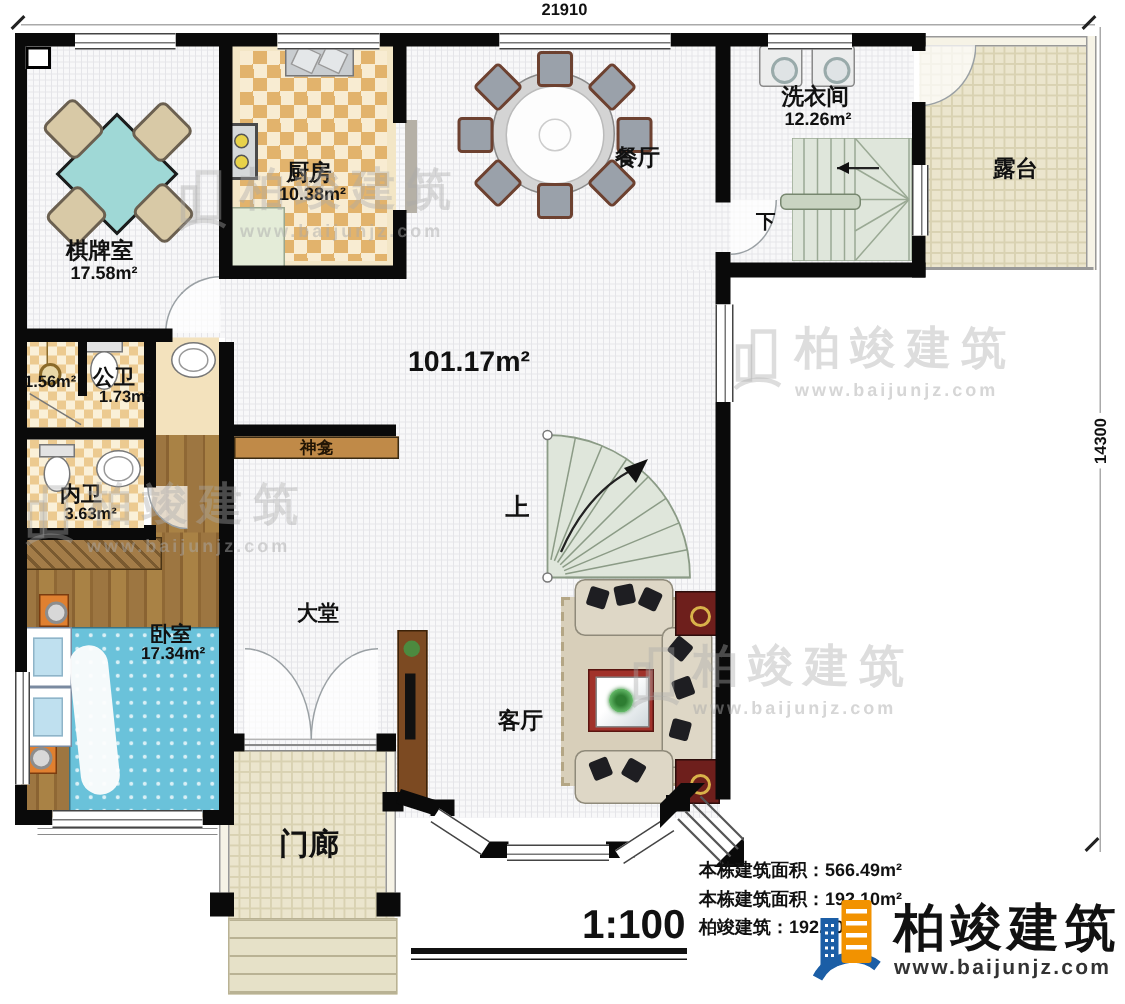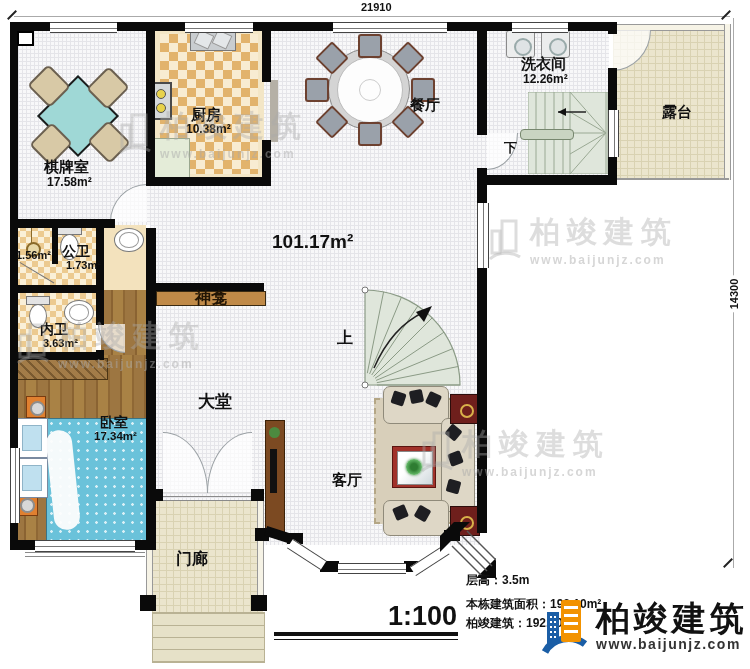--- a/index.html
+++ b/index.html
@@ -111,21 +111,21 @@
   <div class="w" style="left:52px;top:222px;width:6px;height:42px;"></div>
   <div class="w" style="left:96px;top:222px;width:8px;height:70px;"></div>
   <div class="w" style="left:10px;top:285px;width:94px;height:8px;"></div>
   <div class="w" style="left:96px;top:285px;width:8px;height:40px;"></div>
   <div class="w" style="left:96px;top:350px;width:8px;height:10px;"></div>
   <div class="w" style="left:10px;top:352px;width:94px;height:8px;"></div>
 
   <div class="w" style="left:146px;top:228px;width:10px;height:312px;"></div>
   <div class="w" style="left:156px;top:283px;width:108px;height:8px;"></div>
   <div class="a" style="left:156px;top:291px;width:108px;height:13px;background:#c08a48;border:1px solid #3a2a12;z-index:32;display:flex;align-items:center;justify-content:center;">
-    <span class="lbl" style="position:static;font-size:16px;color:#221505;">神龛</span>
+    <span class="lbl" style="position:static;font-size:11px;color:#221505;">神龛</span>
   </div>
 
   <div class="w" style="left:477px;top:28px;width:10px;height:107px;"></div>
   <div class="w" style="left:477px;top:168px;width:10px;height:35px;"></div>
   <div class="winv" style="left:477px;top:203px;width:10px;height:65px;"></div>
   <div class="w" style="left:477px;top:268px;width:10px;height:265px;"></div>
   <div class="w" style="left:480px;top:175px;width:137px;height:10px;"></div>
   <div class="w" style="left:608px;top:22px;width:9px;height:12px;"></div>
   <div class="w" style="left:608px;top:68px;width:9px;height:42px;"></div>
   <div class="winv" style="left:608px;top:110px;width:9px;height:47px;"></div>
@@ -286,23 +286,23 @@
   <div class="lbl" style="left:523px;top:72px;font-size:12px;">12.26m²</div>
   <div class="lbl" style="left:662px;top:103px;font-size:15px;">露台</div>
   <div class="lbl" style="left:272px;top:231px;font-size:19px;">101.17m²</div>
   <div class="lbl" style="left:62px;top:243px;font-size:14px;">公卫</div>
   <div class="lbl" style="left:66px;top:259px;font-size:11px;">1.73m²</div>
   <div class="lbl" style="left:16px;top:249px;font-size:11px;">1.56m²</div>
   <div class="lbl" style="left:40px;top:321px;font-size:14px;">内卫</div>
   <div class="lbl" style="left:43px;top:337px;font-size:11px;">3.63m²</div>
   <div class="lbl" style="left:100px;top:414px;font-size:14px;">卧室</div>
   <div class="lbl" style="left:94px;top:430px;font-size:11.5px;">17.34m²</div>
-  <div class="lbl" style="left:198px;top:390px;font-size:17px;">大堂</div>
+  <div class="lbl" style="left:198px;top:400px;font-size:14px;">大堂</div>
   <div class="lbl" style="left:332px;top:471px;font-size:15px;">客厅</div>
-  <div class="lbl" style="left:176px;top:549px;font-size:16px;">门廊</div>
+  <div class="lbl" style="left:186px;top:549px;font-size:20px;">门廊</div>
   <div class="lbl" style="left:504px;top:139px;font-size:13px;">下</div>
   <div class="lbl" style="left:337px;top:328px;font-size:16px;">上</div>
 
   <div class="wm" style="left:118px;top:106px;">
     <svg width="34" height="42">
         <rect x="14" y="2" width="14" height="30" fill="none" stroke="rgba(170,170,170,.4)" stroke-width="3"></rect>
         <rect x="4" y="12" width="8" height="22" fill="none" stroke="rgba(170,170,170,.4)" stroke-width="3"></rect>
         <path d="M2,40 A20,14 0 0 1 32,38" fill="none" stroke="rgba(170,170,170,.4)" stroke-width="3"></path>
       </svg>
     <div>
@@ -342,22 +342,22 @@
         <div class="wmn">柏竣建筑</div>
          <div class="wms">www.baijunjz.com</div>
       </div>
   </div>
 
   <div class="lbl" style="left:388px;top:601px;font-size:27px;">1:100</div>
   <div class="a" style="left:274px;top:632px;width:184px;height:4px;background:#111;z-index:40;"></div>
   <div class="a" style="left:274px;top:639px;width:184px;height:1px;background:#111;z-index:40;"></div>
 
   <div class="a" style="left:466px;top:572px;z-index:40;">
-    <div class="info-row" style="margin-bottom:7px;">
-      <span>层高：</span><span>3.5m</span>
+    <div class="info-row" style="margin-bottom:2px;">
+      <span>本栋建筑面积：</span><span>566.49m²</span>
     </div>
     <div class="info-row" style="margin-bottom:2px;">
       <span>本栋建筑面积：</span><span>192.10m²</span>
     </div>
     <div class="info-row">
       <span>柏竣建筑：</span><span>192.10m²</span>
     </div>
   </div>
 
   <div class="a" style="left:537px;top:594px;z-index:41;">

